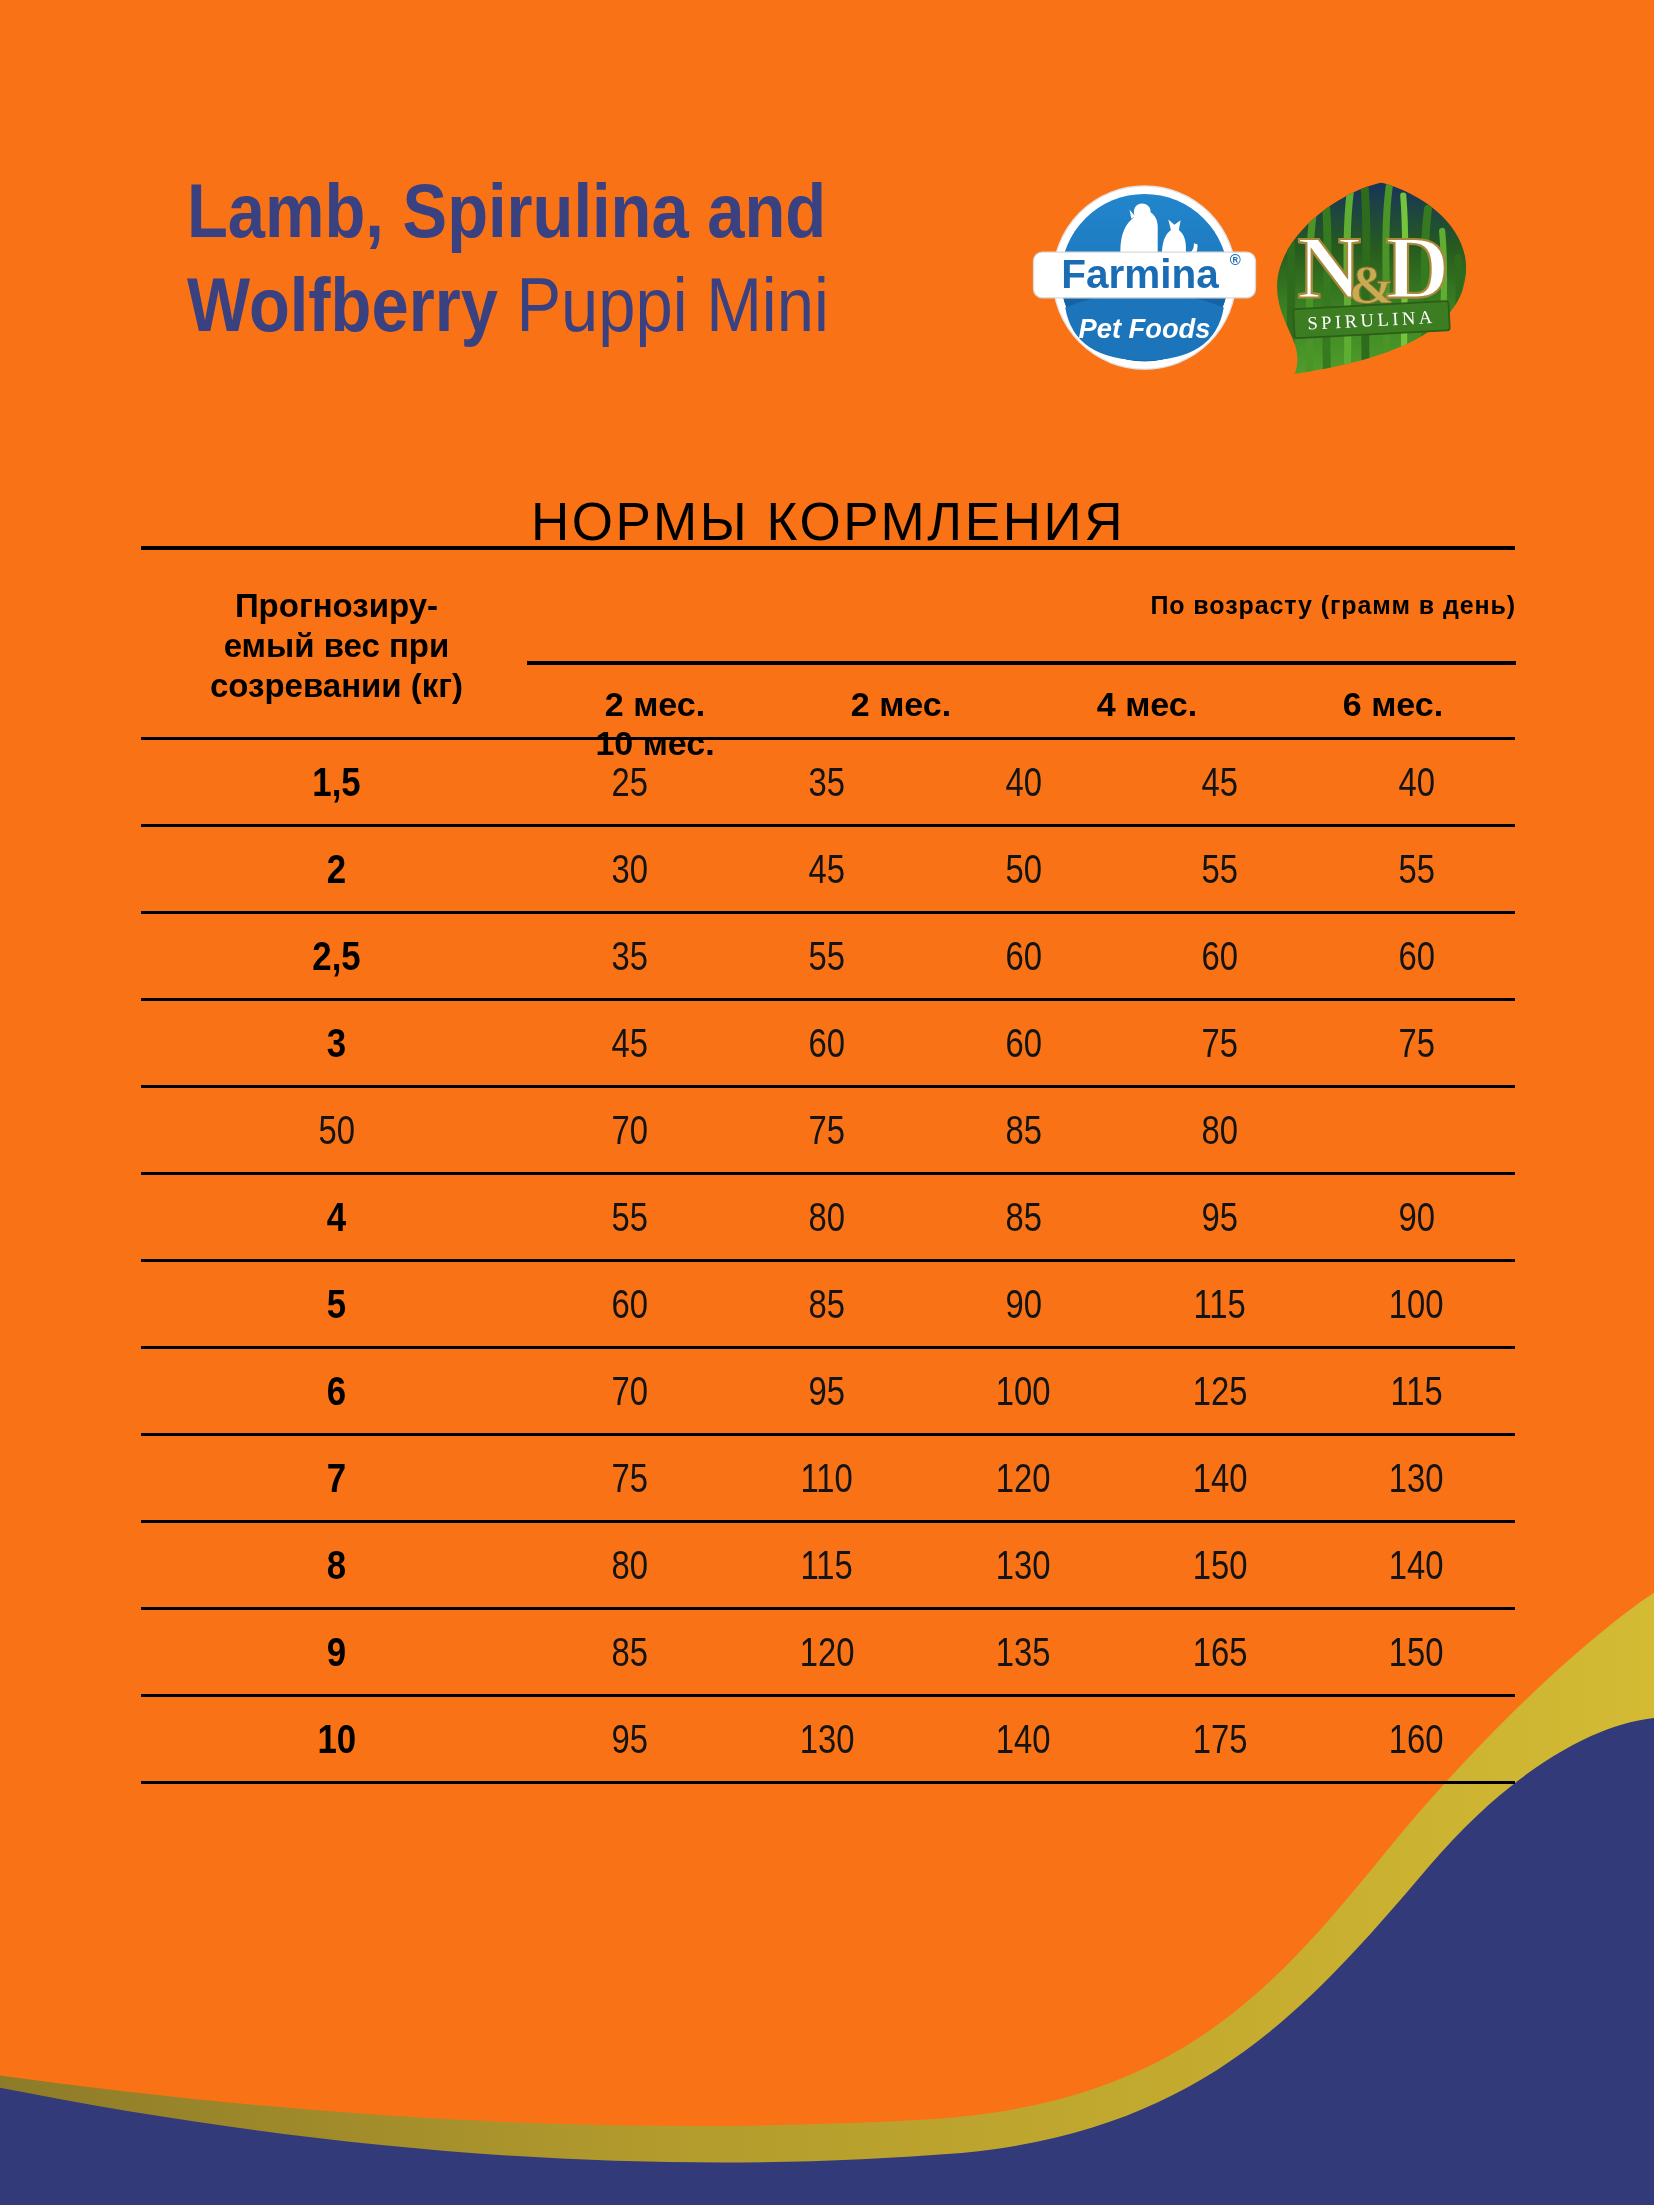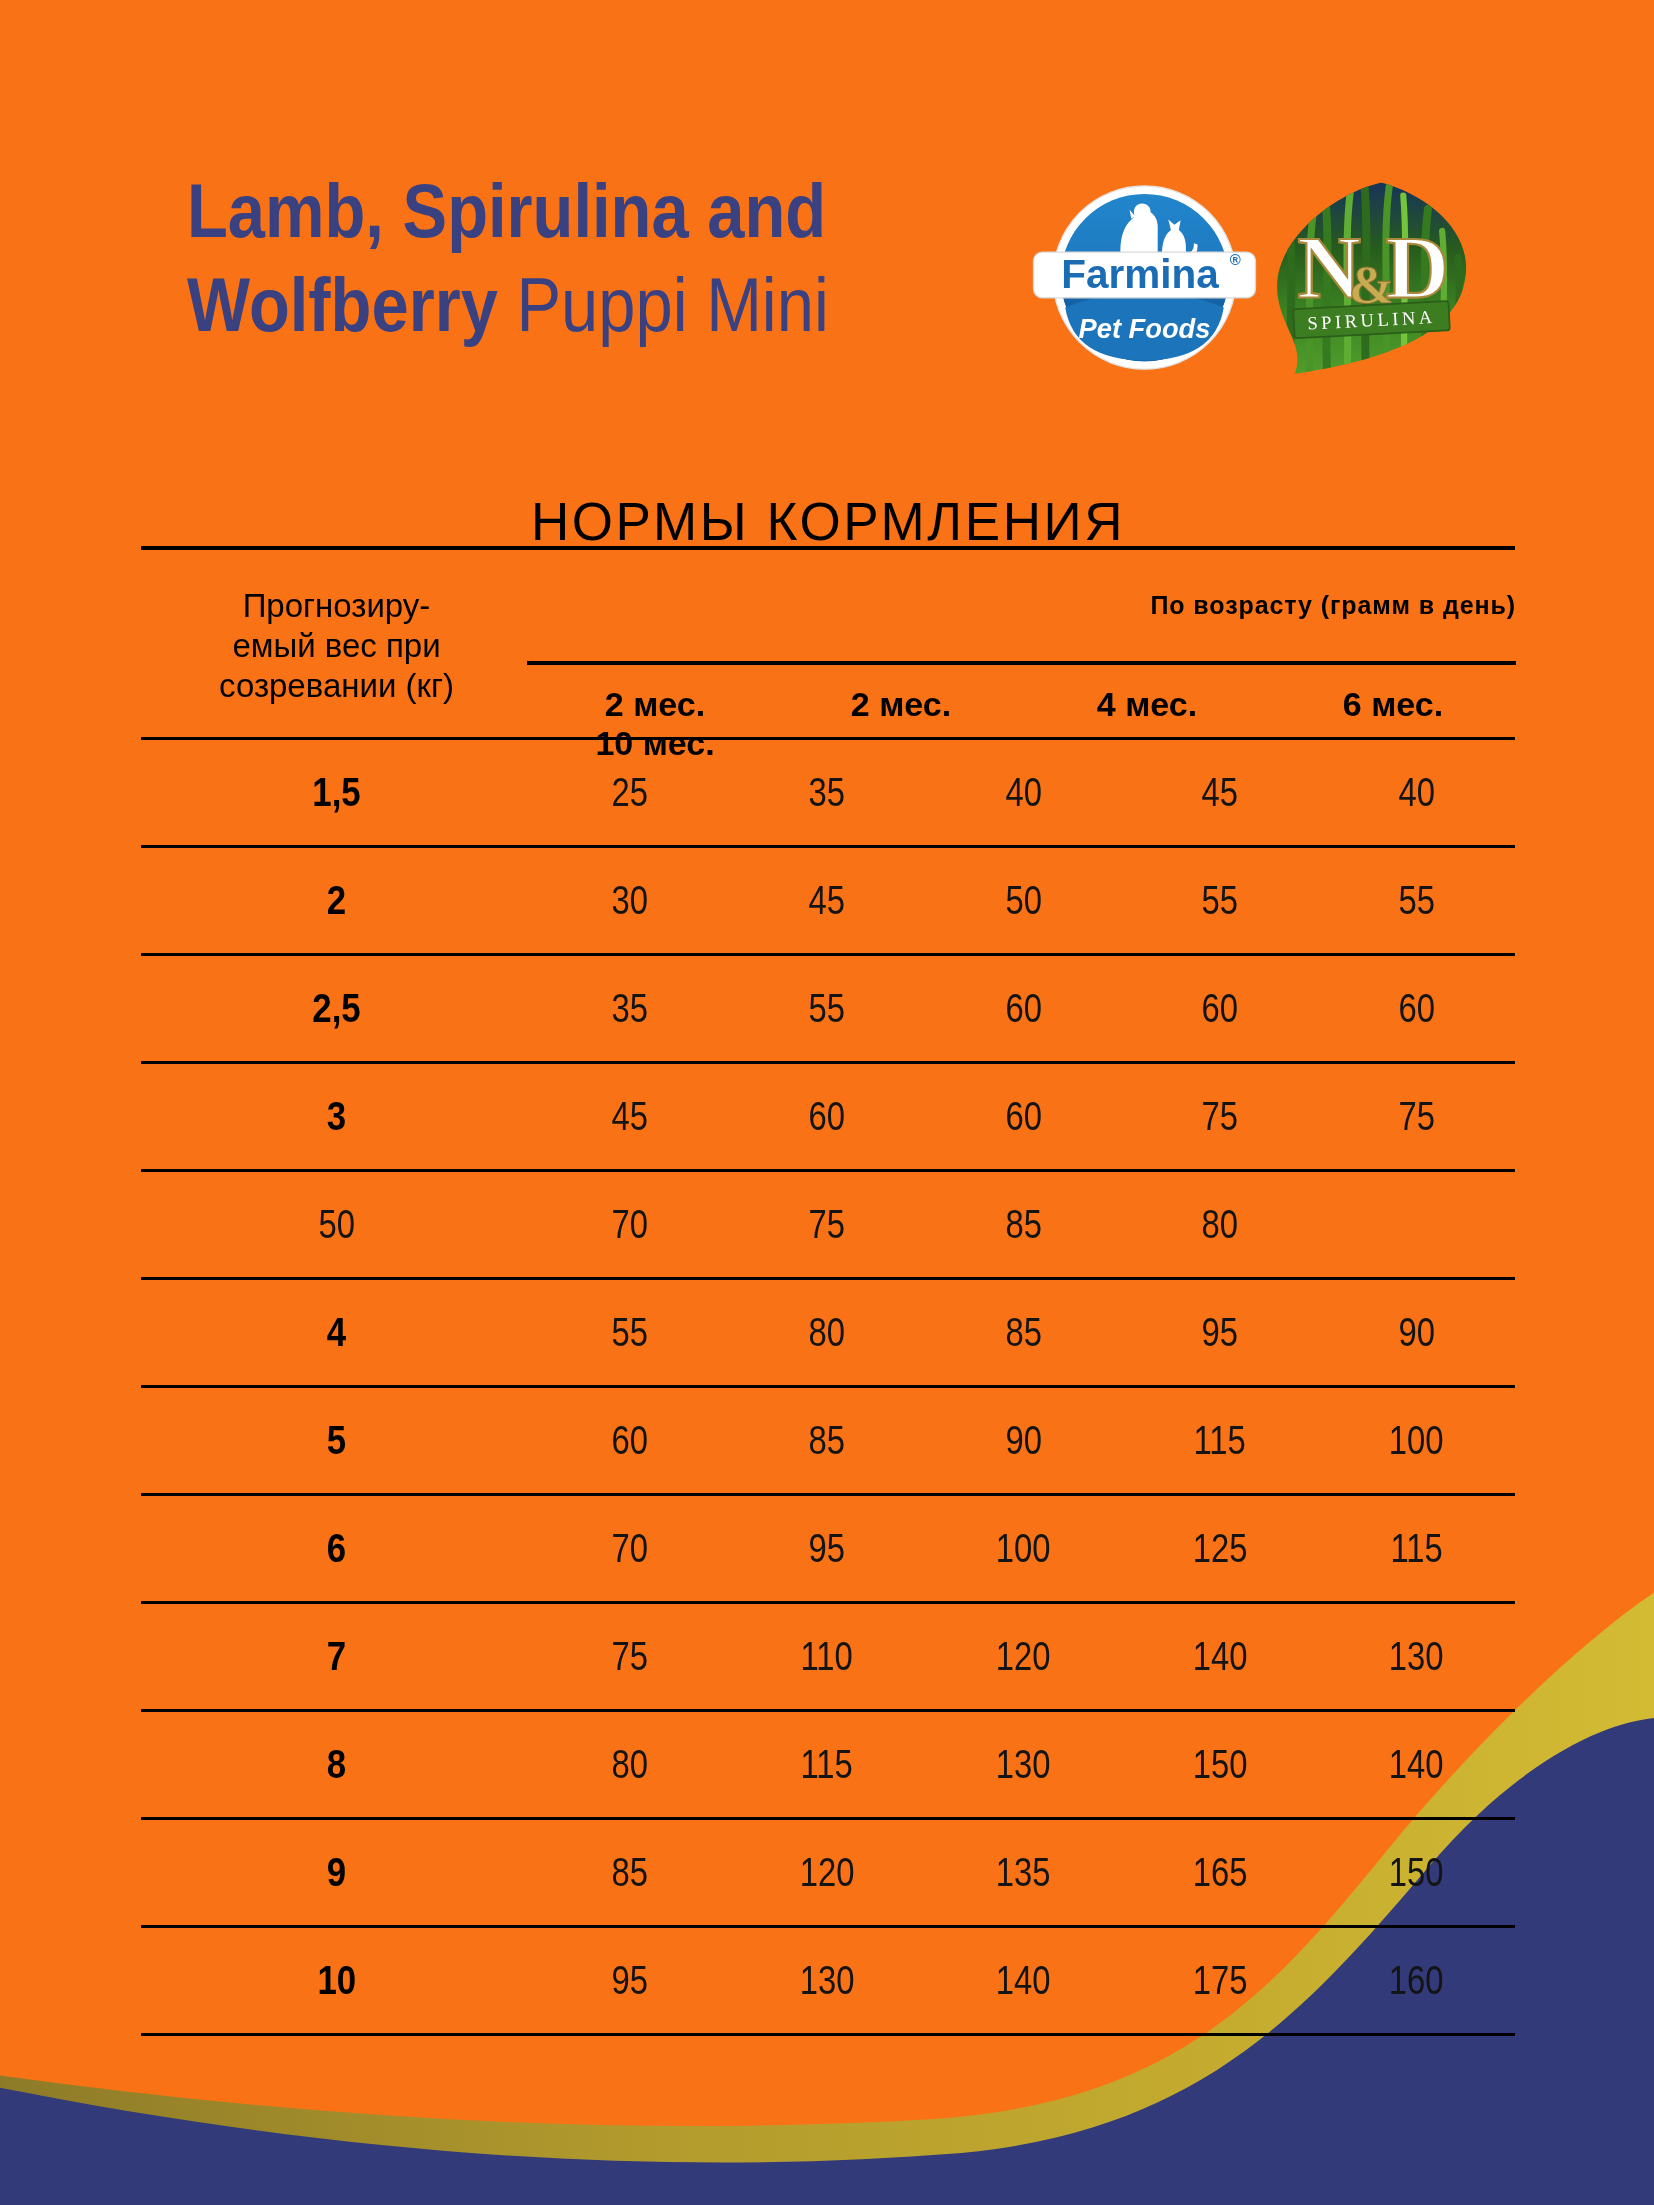--- a/index.html
+++ b/index.html
@@ -25,37 +25,37 @@
   
   .feeding-title{
     position:absolute; left:141px; top:491px; width:1374px; text-align:center;
     font-size:53px; font-weight:400; letter-spacing:2.6px; color:#000; white-space:nowrap;
   }
   .rule{position:absolute; background:var(--line); height:3.5px;}
   .rule-top{left:141px; top:546px; width:1374px;}
   .rule-age{left:527px; top:661px; width:989px;}
   .weight-header{
     position:absolute; left:141px; top:586px; width:391px; text-align:center;
-    font-size:33px; line-height:40px; font-weight:400; color:#000;
+    font-size:33px; line-height:40px; font-weight:700; color:#000;
   }
   .age-header{
     position:absolute; left:532px; top:591px; width:984px; text-align:right;
     font-size:25px; font-weight:600; letter-spacing:0.9px; color:#000; white-space:nowrap;
   }
   .month-row{
     position:absolute; left:532px; top:685px; width:984px; display:grid;
     grid-template-columns:repeat(4,1fr);
   }
   .month-row .month{ text-align:center; font-size:34px; font-weight:600; color:#000;}
   .table-body{
     position:absolute; left:141px; top:737px; width:1374px;
     border-top:3.5px solid var(--line); z-index:2;
   }
   .row{
-    height:108px; box-sizing:border-box; border-bottom:3.5px solid var(--line);
+    height:87px; box-sizing:border-box; border-bottom:3.5px solid var(--line);
     display:grid; grid-template-columns:391px repeat(5,1fr); align-items:center;
   }
   .cell{text-align:center;}
   .wnum{display:inline-block; font-weight:700; font-size:41px; color:#000;
         transform:scaleX(.85); transform-origin:center;}
   .vnum{display:inline-block; font-weight:400; font-size:41px; color:#141414;
         transform:scaleX(.8); transform-origin:center;}
   
   .swoosh{position:absolute; left:0; top:1500px; width:1654px; height:706px; z-index:1;}
   .gstop-a{stop-color:var(--gold-dark);} .gstop-b{stop-color:var(--gold-mid);}

